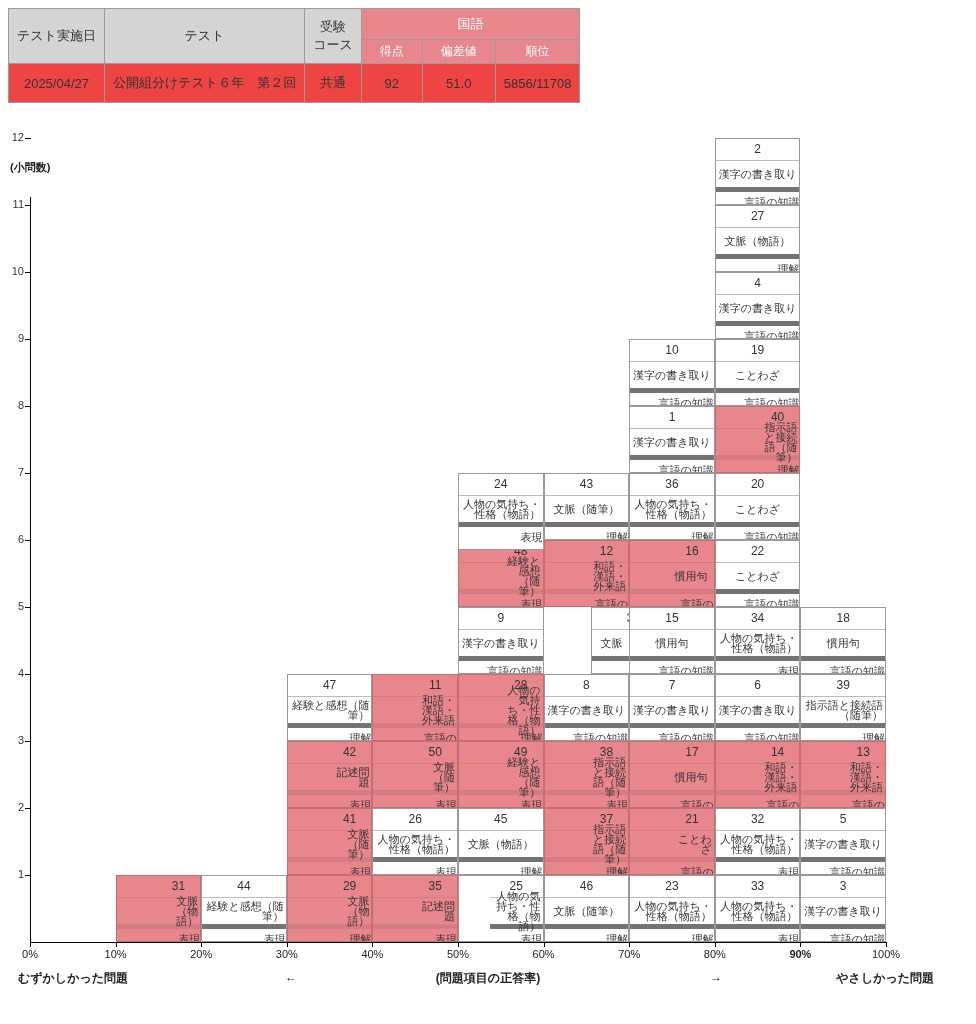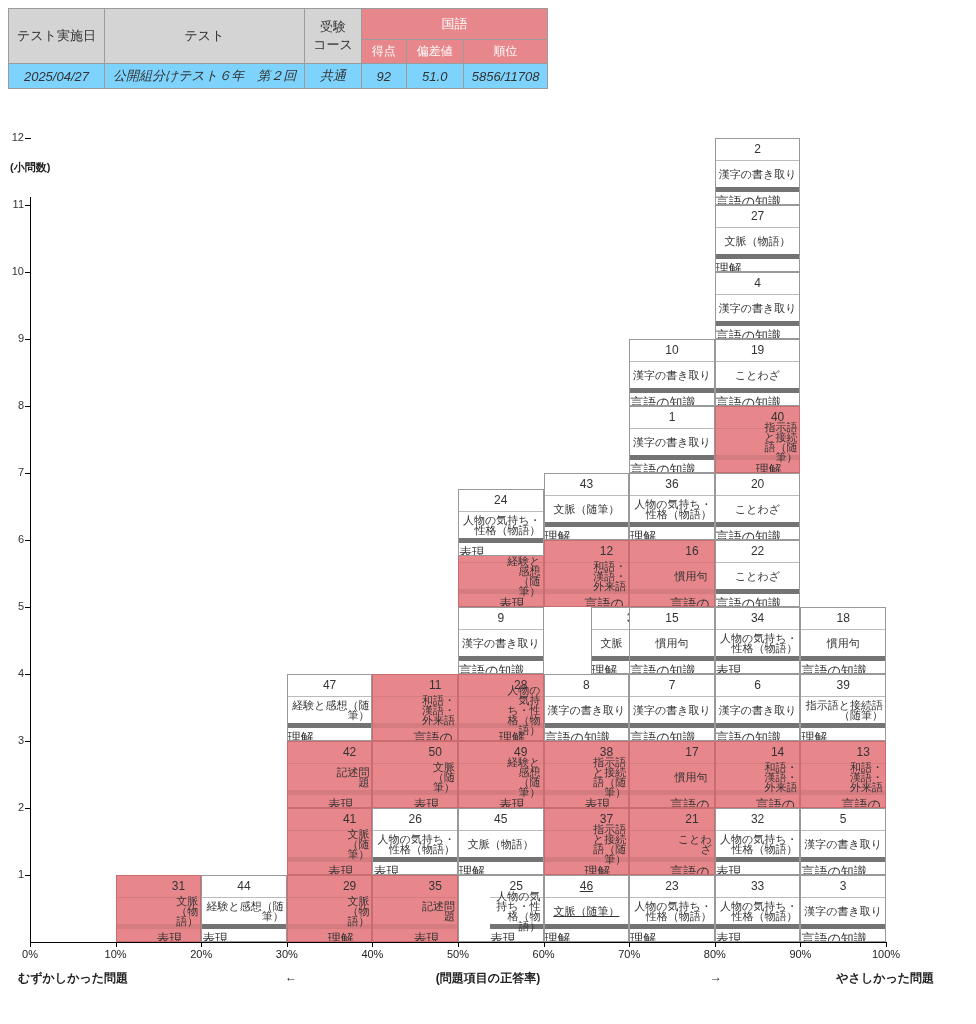--- a/index.html
+++ b/index.html
@@ -4,22 +4,22 @@
 <style>
   html,body{margin:0;padding:0;background:#fff;}
   body{width:976px;height:1024px;font-family:"Liberation Sans","DejaVu Sans",sans-serif;color:#333;}
   .page{position:relative;width:976px;height:1024px;}
 
   
   table.summary{border-collapse:collapse;margin:8px 0 0 8px;font-size:13px;}
   table.summary th,table.summary td{border:1px solid #9b9b9b;text-align:center;vertical-align:middle;}
   table.summary th{background:#d4d4d4;font-weight:normal;color:#333;padding:6px 8px;}
   table.summary th.subj{background:#e8878b;color:#fff;font-weight:normal;}
-  table.summary th.subjsub{background:#e8878b;color:#fff;font-weight:normal;padding:3px 10px;font-size:12px;}
-  table.summary td{background:#7dd3fc;padding:3px 8px;color:#333;font-style:italic;}
+  table.summary th.subjsub{background:#e8878b;color:#fff;font-weight:normal;padding:3px 18px;font-size:12px;}
+  table.summary td{background:#ef4444;padding:10px 8px;color:#333;}
 
   
   .chart{position:absolute;left:0;top:165px;width:976px;height:840px;}
   .ylabel{position:absolute;left:10px;top:-13px;font-size:11px;font-weight:bold;color:#222;}
   .axis-v{position:absolute;left:30px;top:24px;width:1px;height:745px;background:#000;}
   .axis-h{position:absolute;left:30px;top:769px;width:856px;height:1px;background:#000;}
 
   .ytick{position:absolute;left:0;width:24px;text-align:right;font-size:11px;color:#333;}
   .ytickmark{position:absolute;left:25px;width:6px;height:1px;background:#000;}
 
@@ -30,21 +30,21 @@
   .footer.left{left:18px;}
   .footer.center{left:50%;transform:translateX(-50%);}
   .footer.right{right:42px;}
   .arrow{position:absolute;top:797px;font-size:12px;color:#222;}
 
   
   .cell{position:absolute;box-sizing:border-box;border:1px solid #999;background:#fff;overflow:hidden;}
   .cell .num{height:21px;line-height:21px;text-align:center;font-size:12px;color:#333;border-bottom:1px solid #bbb;}
   .cell .topic{height:26px;display:flex;align-items:center;justify-content:center;text-align:right;
                 font-size:11px;line-height:10px;color:#333;padding:0 2px;border-bottom:5px solid #737373;}
-  .cell .cat{height:20px;line-height:20px;text-align:left;font-size:13px;color:#333;}
+  .cell .cat{height:20px;line-height:20px;text-align:right;font-size:11px;color:#333;}
   .cell.hi{background:#e8878b;border-color:#c96c70;}
   .cell.hi .num,.cell.hi .topic,.cell.hi .cat{border-color:#d47c80;padding-left:40px;}
 </style>
 </head>
 <body>
 
 <div class="page">
 
   <table class="summary">
     <tbody>
@@ -115,21 +115,21 @@
         <div class="xtick" style="left: 372.4px;">40%</div>
         <div class="xtickmark" style="left: 372.4px;"></div>
         <div class="xtick" style="left: 458px;">50%</div>
         <div class="xtickmark" style="left: 458px;"></div>
         <div class="xtick" style="left: 543.6px;">60%</div>
         <div class="xtickmark" style="left: 543.6px;"></div>
         <div class="xtick" style="left: 629.2px;">70%</div>
         <div class="xtickmark" style="left: 629.2px;"></div>
         <div class="xtick" style="left: 714.8px;">80%</div>
         <div class="xtickmark" style="left: 714.8px;"></div>
-        <div class="xtick" style="left: 800.4px;">90%</div>
+        <div class="xtick" style="left: 800.4px; font-weight: bold;">90%</div>
         <div class="xtickmark" style="left: 800.4px;"></div>
         <div class="xtick" style="left: 886px;">100%</div>
         <div class="xtickmark" style="left: 886px;"></div>
       </div>
     <div id="cells">
         <div class="cell hi" style="left: 115.6px; top: 702px; width: 85.6px; height: 67px;">
           <div class="num">31</div>
           <div class="topic">文脈（物語）</div>
           <div class="cat">表現</div>
         </div>
@@ -201,26 +201,26 @@
         <div class="cell" style="left: 458px; top: 434px; width: 85.6px; height: 67px;">
           <div class="num">9</div>
           <div class="topic">漢字の書き取り</div>
           <div class="cat">言語の知識</div>
         </div>
         <div class="cell hi" style="left: 458px; top: 367px; width: 85.6px; height: 67px;">
           <div class="num">48</div>
           <div class="topic">経験と感想（随筆）</div>
           <div class="cat">表現</div>
         </div>
-        <div class="cell" style="left: 458px; top: 316px; width: 85.6px; height: 67px;">
+        <div class="cell" style="left: 458px; top: 300px; width: 85.6px; height: 77px;">
           <div class="num">24</div>
           <div class="topic">人物の気持ち・性格（物語）</div>
           <div class="cat">表現</div>
         </div>
-        <div class="cell" style="left: 543.6px; top: 702px; width: 85.6px; height: 67px; text-decoration: underline;">
+        <div class="cell" style="left: 543.6px; top: 702px; width: 85.6px; height: 67px;">
           <div class="num">46</div>
           <div class="topic">文脈（随筆）</div>
           <div class="cat">理解</div>
         </div>
         <div class="cell hi" style="left: 543.6px; top: 635px; width: 85.6px; height: 67px;">
           <div class="num">37</div>
           <div class="topic">指示語と接続語（随筆）</div>
           <div class="cat">理解</div>
         </div>
         <div class="cell hi" style="left: 543.6px; top: 568px; width: 85.6px; height: 67px;">

